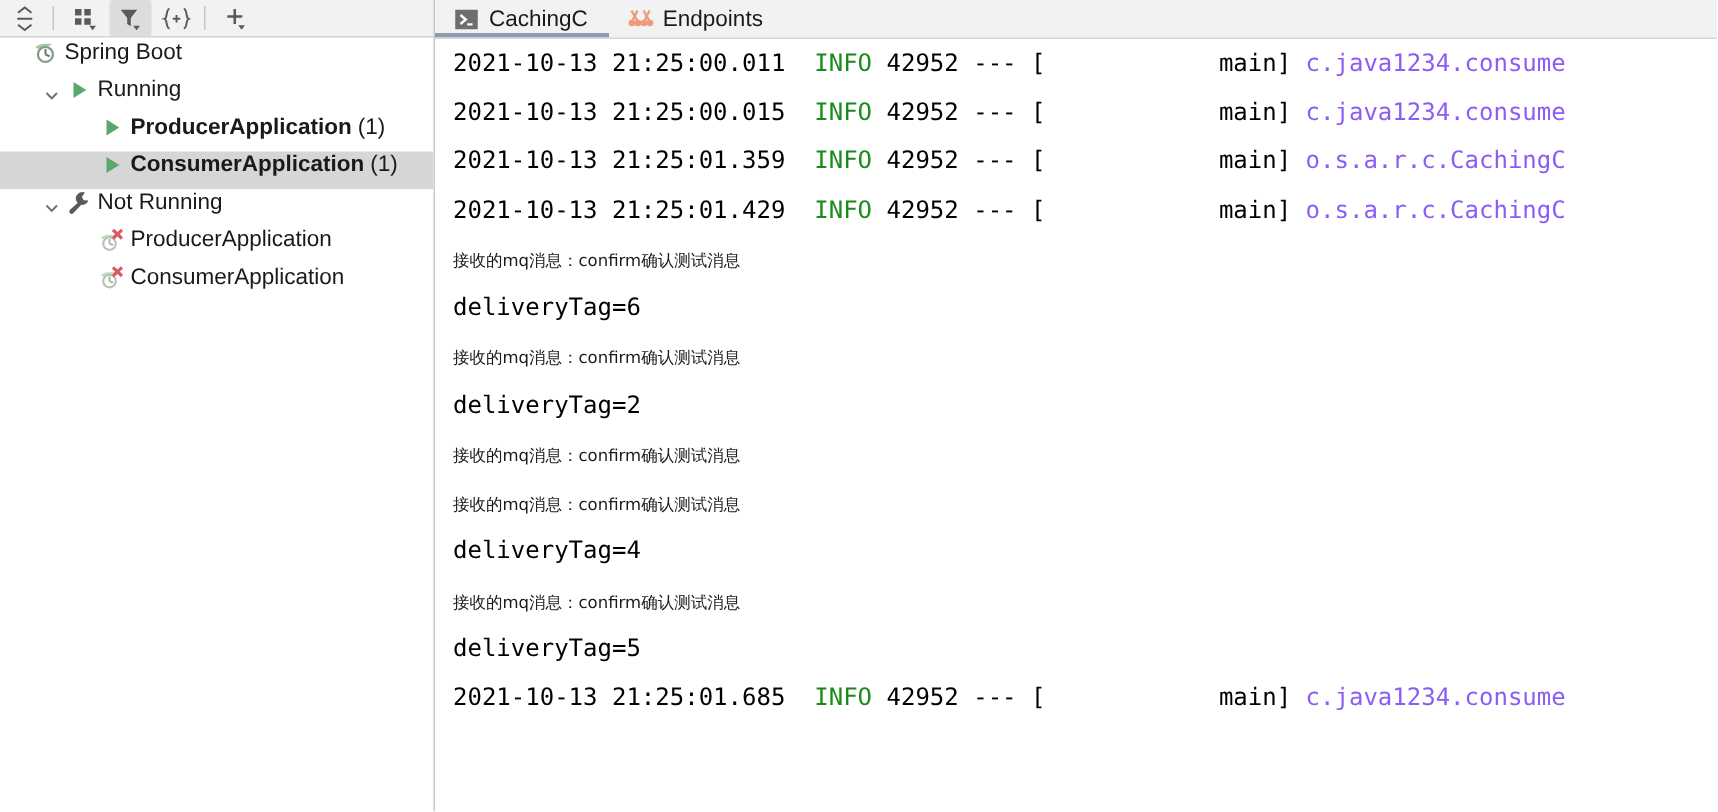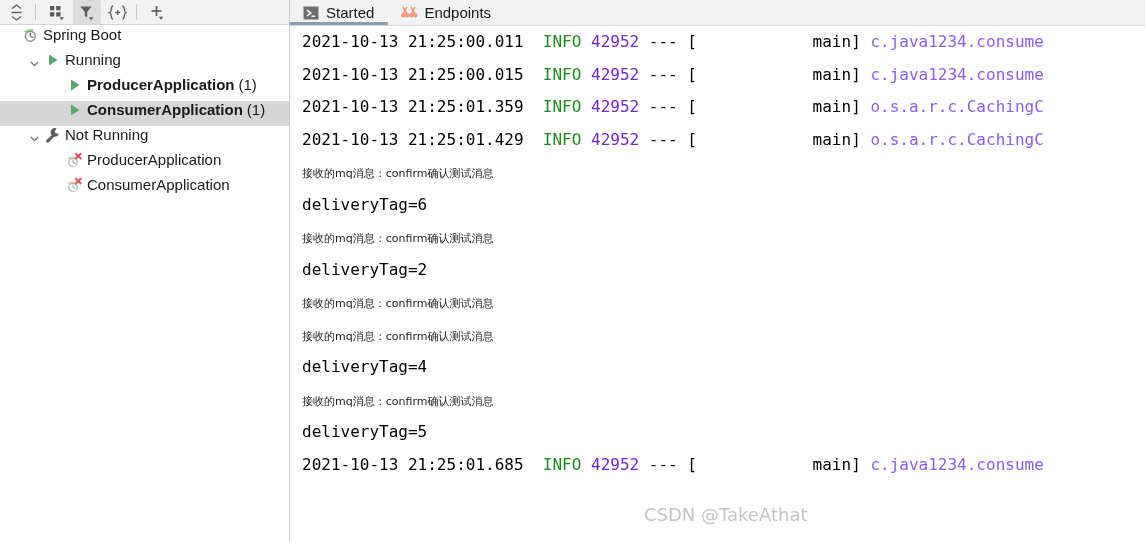--- a/index.html
+++ b/index.html
@@ -182,21 +182,21 @@
   .log-line {
     height: 32.5px;
     line-height: 32.5px;
     white-space: pre;
     padding-left: 12px;
     box-sizing: border-box;
     letter-spacing: 0px;
   }
   .c-plain { color: #000000; }
   .c-info  { color: #1a8a1a; }
-  .c-pid   { color: #6d28d9; }
+  .c-pid   { color: #000000; }
   .c-class { color: #8b5cf6; }
   .c-cn    { color: #1a1a1a; font-family: "DejaVu Sans", sans-serif; font-size: 11px; }
 
   
   #watermark {
     position: absolute;
     left: 644px;
     top: 504px;
     font-family: "DejaVu Sans", sans-serif;
     font-size: 18px;
@@ -367,21 +367,21 @@
 
     <div id="tabbar">
       <div class="tab active">
         <span class="tab-icon">
           <svg width="16" height="14" viewBox="0 0 16 14">
             <rect x="0.5" y="0.5" width="15" height="13" fill="#6e6e6e"></rect>
             <path d="M4 4 L7.5 7 L4 10" fill="none" stroke="#ffffff" stroke-width="1.6"></path>
             <line x1="8.5" y1="10.2" x2="12" y2="10.2" stroke="#ffffff" stroke-width="1.5"></line>
           </svg>
         </span>
-        <span>Started</span>
+        <span>CachingC</span>
       </div>
       <div class="tab">
         <span class="tab-icon">
           <svg width="18" height="15" viewBox="0 0 18 15">
             <path d="M3 2 L7 9" stroke="#ef9a7a" stroke-width="1.6" fill="none"></path>
             <path d="M7 2 L3.6 9" stroke="#ef9a7a" stroke-width="1.6" fill="none"></path>
             <path d="M11 2 L15 9" stroke="#ef9a7a" stroke-width="1.6" fill="none"></path>
             <path d="M15 2 L11.6 9" stroke="#ef9a7a" stroke-width="1.6" fill="none"></path>
             <circle cx="3.2" cy="10.3" r="2.2" fill="#ef9a7a"></circle>
             <circle cx="7.3" cy="10.3" r="2.2" fill="#ef9a7a"></circle>
@@ -406,15 +406,14 @@
         <div class="log-line"><span class="c-plain">deliveryTag=2</span></div>
         <div class="log-line"><span class="c-cn">接收的mq消息：confirm确认测试消息</span></div>
         <div class="log-line"><span class="c-cn">接收的mq消息：confirm确认测试消息</span></div>
         <div class="log-line"><span class="c-plain">deliveryTag=4</span></div>
         <div class="log-line"><span class="c-cn">接收的mq消息：confirm确认测试消息</span></div>
         <div class="log-line"><span class="c-plain">deliveryTag=5</span></div>
         <div class="log-line"><span class="c-plain">2021-10-13 21:25:01.685</span><span class="c-plain">  </span><span class="c-info">INFO</span><span class="c-plain"> </span><span class="c-pid">42952</span><span class="c-plain"> </span><span class="c-plain">---</span><span class="c-plain"> </span><span class="c-plain">[</span><span class="c-plain">            </span><span class="c-plain">main]</span><span class="c-plain"> </span><span class="c-class">c.java1234.consume</span></div>
       </div>
   </div>
 
-  <div id="watermark">CSDN @TakeAthat</div>
 
 </div>
 
 </body></html>

